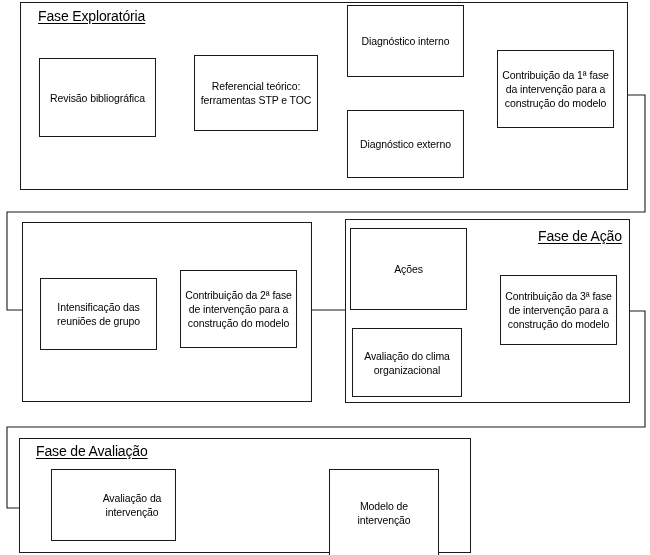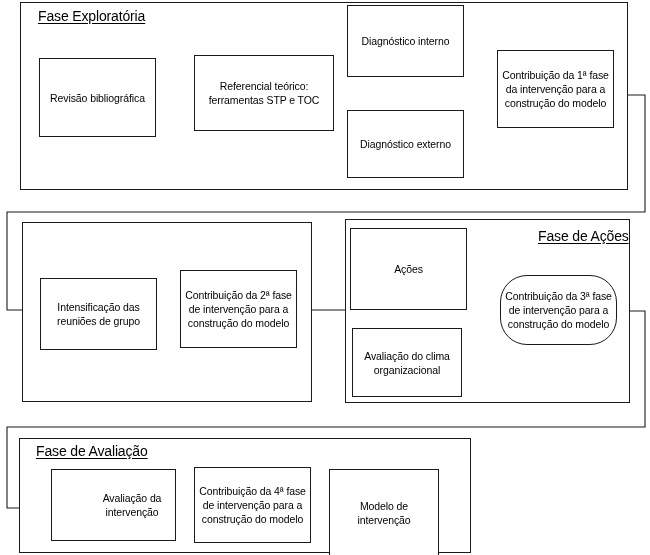--- a/index.html
+++ b/index.html
@@ -76,21 +76,21 @@
   </svg>
 
   <div class="phase" style="left:20px; top:2px; width:608px; height:188px;">
   </div>
   <div class="phase-title" style="left:38px; top:8px;">Fase Exploratória</div>
 
   <div class="node" style="left:39px; top:58px; width:117px; height:79px;">
     <span>Revisão bibliográfica</span>
   </div>
 
-  <div class="node" style="left:194px; top:55px; width:140px; height:76px;">
+  <div class="node" style="left:194px; top:55px; width:124px; height:76px;">
     <span>Referencial teórico: ferramentas STP e TOC</span>
   </div>
 
   <div class="node" style="left:347px; top:5px; width:117px; height:72px;">
     <span>Diagnóstico interno</span>
   </div>
 
   <div class="node" style="left:347px; top:110px; width:117px; height:68px;">
     <span>Diagnóstico externo</span>
   </div>
@@ -105,43 +105,40 @@
   <div class="node" style="left:40px; top:278px; width:117px; height:72px;">
     <span>Intensificação das reuniões de grupo</span>
   </div>
 
   <div class="node" style="left:180px; top:270px; width:117px; height:78px;">
     <span>Contribuição da 2ª fase de intervenção para a construção do modelo</span>
   </div>
 
   <div class="phase" style="left:345px; top:219px; width:285px; height:184px;">
   </div>
-  <div class="phase-title" style="left:538px; top:228px;">Fase de Ações</div>
+  <div class="phase-title" style="left:538px; top:228px;">Fase de Ação</div>
 
   <div class="node" style="left:350px; top:228px; width:117px; height:82px;text-align:center;">
     <span>Ações</span>
   </div>
 
   <div class="node" style="left:352px; top:328px; width:110px; height:69px;">
     <span>Avaliação do clima organizacional</span>
   </div>
 
-  <div class="node" style="left:500px; top:275px; width:117px; height:70px;border-radius:27px;">
+  <div class="node" style="left:500px; top:275px; width:117px; height:70px;">
     <span>Contribuição da 3ª fase de intervenção para a construção do modelo</span>
   </div>
 
   <div class="phase" style="left:19px; top:438px; width:452px; height:115px;">
   </div>
   <div class="phase-title" style="left:36px; top:443px;">Fase de Avaliação</div>
 
   <div class="node" style="left:51px; top:469px; width:125px; height:72px;padding-left:40px;">
     <span>Avaliação da intervenção</span>
   </div>
 
-  <div class="node" style="left:194px; top:467px; width:117px; height:76px;">
-    <span>Contribuição da 4ª fase de intervenção para a construção do modelo</span>
-  </div>
 
   <div class="node" style="left:329px; top:469px; width:110px; height:88px;">
     <span>Modelo de intervenção</span>
   </div>
 
 </div>
 
 </body></html>

